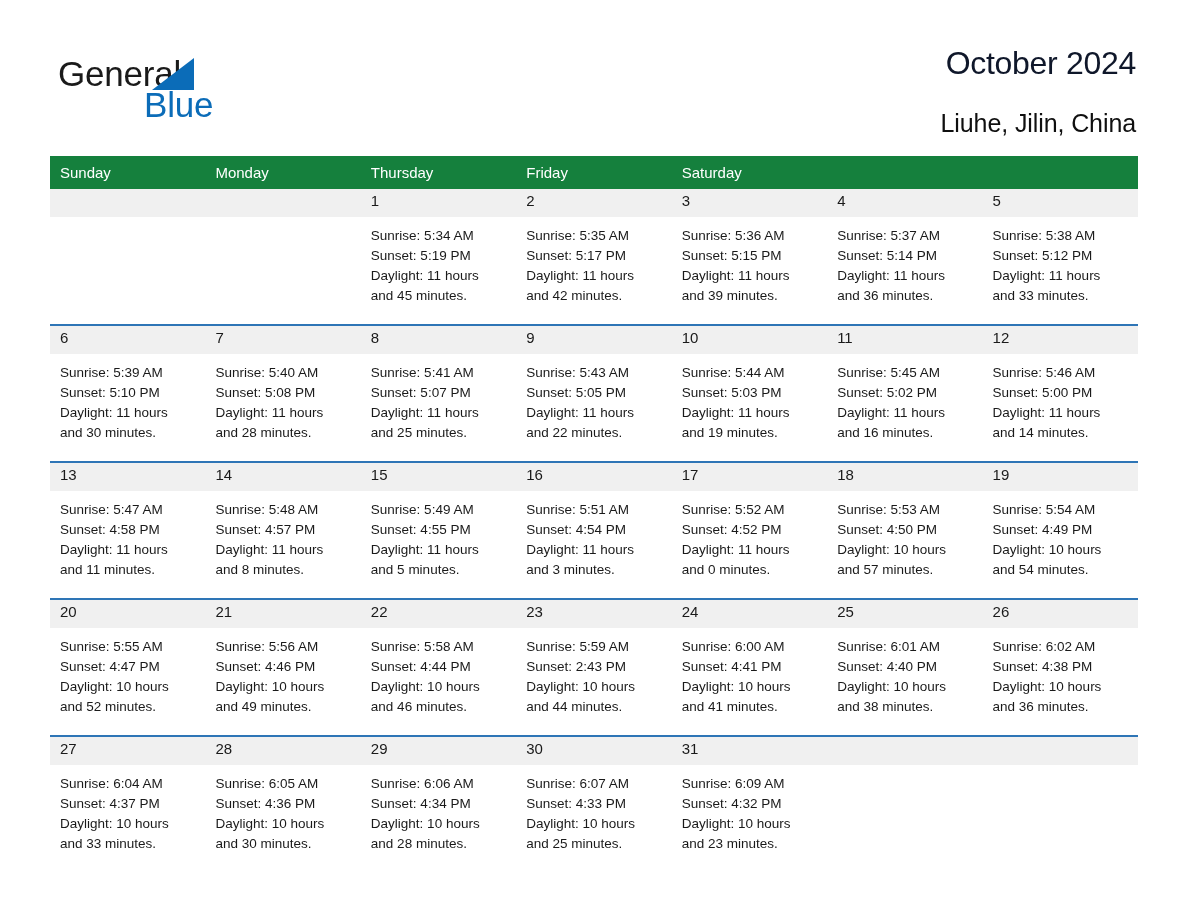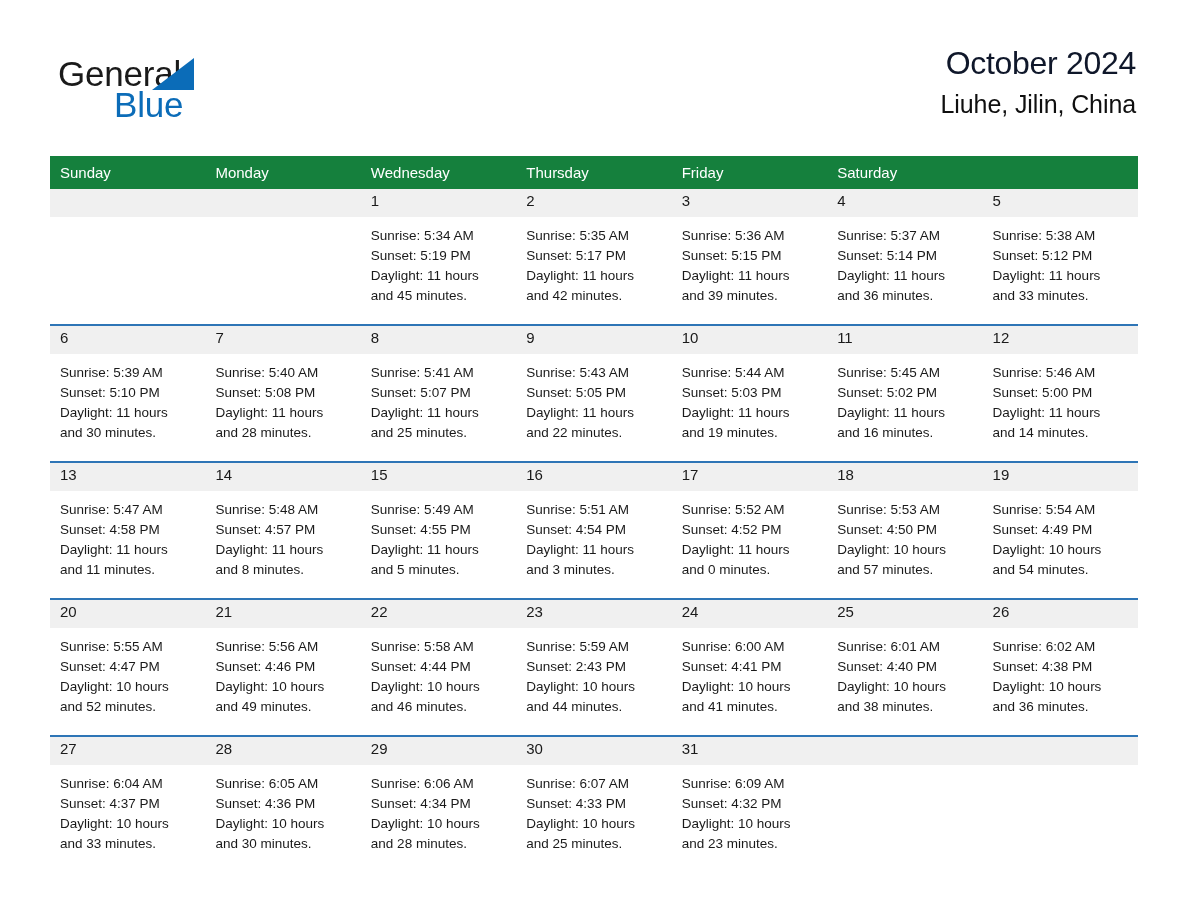--- a/index.html
+++ b/index.html
@@ -44,21 +44,21 @@
   }
   .logo-triangle {
     position: absolute;
     left: 94px;
     top: 14px;
     width: 42px;
     height: 32px;
   }
   .logo-blue {
     position: absolute;
-    left: 56px;
+    left: 86px;
     top: 43px;
     font-size: 35px;
     color: #0b6cb8;
     letter-spacing: -0.2px;
     font-weight: 400;
   }
 
   
   .title-block {
     text-align: right;
@@ -69,21 +69,21 @@
     color: #0f172a;
     font-weight: 400;
     line-height: 1.12;
     letter-spacing: -0.3px;
     text-align: right;
   }
   .location-title {
     font-size: 25px;
     color: #0f0f0f;
     font-weight: 400;
-    margin-top: 8px;
+    margin-top: 27px;
     letter-spacing: -0.1px;
   }
 
   
   .calendar {
     margin: 0 50px;
     width: 1088px;
   }
   .weekday-row {
     display: grid;
@@ -152,21 +152,20 @@
     <div class="location-title">Liuhe, Jilin, China</div>
   </div>
 
 </div>
 
 <div class="calendar">
 
   <div class="weekday-row">
     <div class="weekday-cell">Sunday</div>
     <div class="weekday-cell">Monday</div>
-    <div class="weekday-cell">Wednesday</div>
     <div class="weekday-cell">Thursday</div>
     <div class="weekday-cell">Friday</div>
     <div class="weekday-cell">Saturday</div>
   </div>
 
   <div id="weeks-container">
       <div class="week-row">
         <div class="date-band">
           <div class="date-number"></div>
           <div class="date-number"></div>

